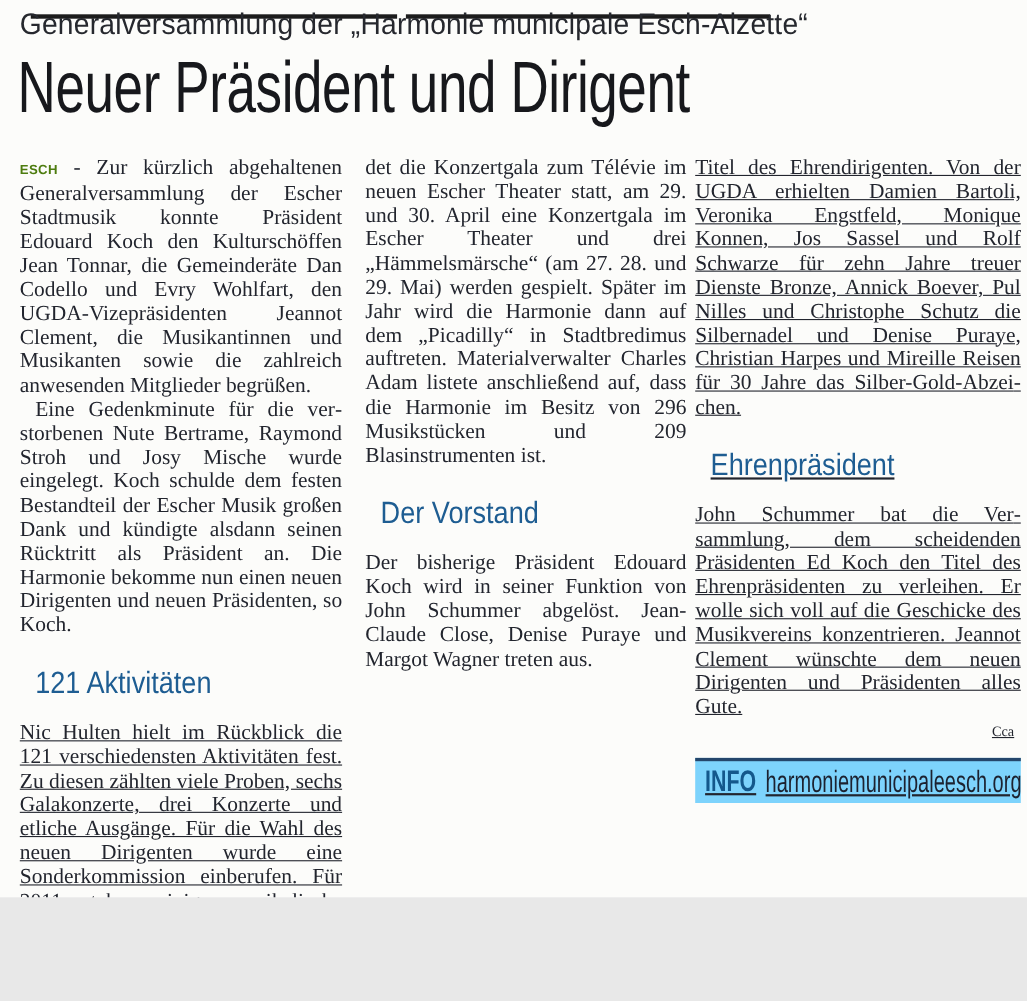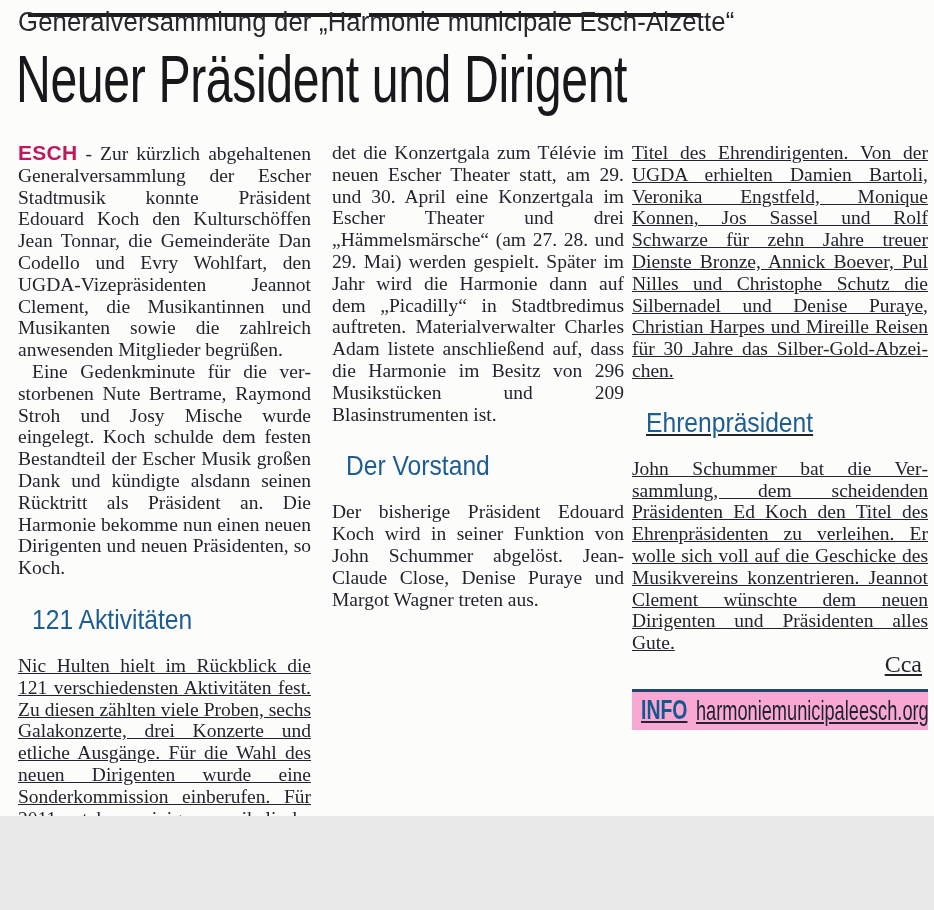--- a/index.html
+++ b/index.html
@@ -22,30 +22,30 @@
 
   .col{position:absolute;top:142px;}
   .col1{left:18px;width:293px;}
   .col2{left:332px;width:292px;}
   .col3{left:632px;width:296px;text-decoration:underline;}
 
   .body{margin:0;font-size:19.5px;line-height:21.8px;text-align:justify;
         hyphens:manual;-webkit-hyphens:manual;color:#22252e;}
   .body.indent{text-indent:14px;}
   .body.runover{text-align-last:justify;text-decoration:underline;}
-  .lead{font-family:"Liberation Sans",sans-serif;font-weight:700;font-size:21px;
-        letter-spacing:0.3px;color:#be185d;}
+  .lead{font-family:"Liberation Sans",sans-serif;font-weight:700;font-size:12px;
+        letter-spacing:0.3px;color:#4d7c0f;}
 
   .subhead{margin:26px 0 20px 14px;font-family:"Liberation Sans",sans-serif;
            font-weight:400;font-size:28px;line-height:30px;color:#1e5d92;
            transform:scaleX(0.88);transform-origin:0 0;white-space:nowrap;letter-spacing:0;}
 
-  .byline{margin:0 6px 0 0;font-size:24px;line-height:21.8px;text-align:right;color:#22252e;}
+  .byline{margin:0 6px 0 0;font-size:13px;line-height:21.8px;text-align:right;color:#22252e;}
 
-  .infobox{margin-top:13px;height:38px;background:#f9a8d4;border-top:3px solid #24466b;
+  .infobox{margin-top:13px;height:38px;background:#7dd3fc;border-top:3px solid #24466b;
            display:flex;align-items:center;padding-left:9px;}
   .info-label{font-family:"Liberation Sans",sans-serif;font-weight:700;font-size:27px;
               color:#14588c;transform:scaleX(0.72);transform-origin:0 50%;white-space:nowrap;}
   .info-url{font-family:"Liberation Sans",sans-serif;font-weight:400;font-size:28px;
             color:#1c2230;transform:scaleX(0.65);transform-origin:0 50%;white-space:nowrap;
             margin-left:-10px;}
 </style>
 </head>
 <body>
 

